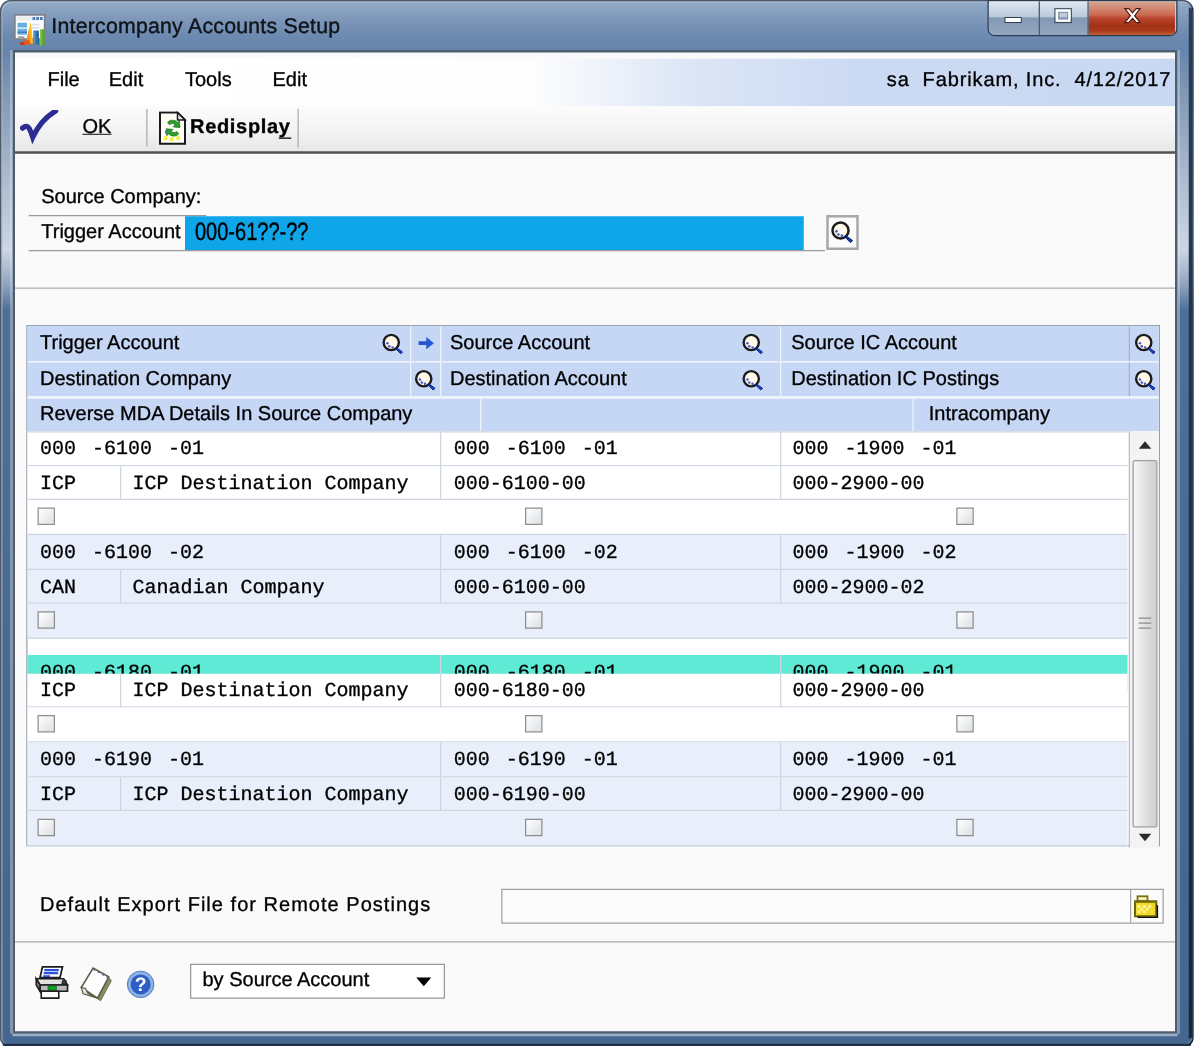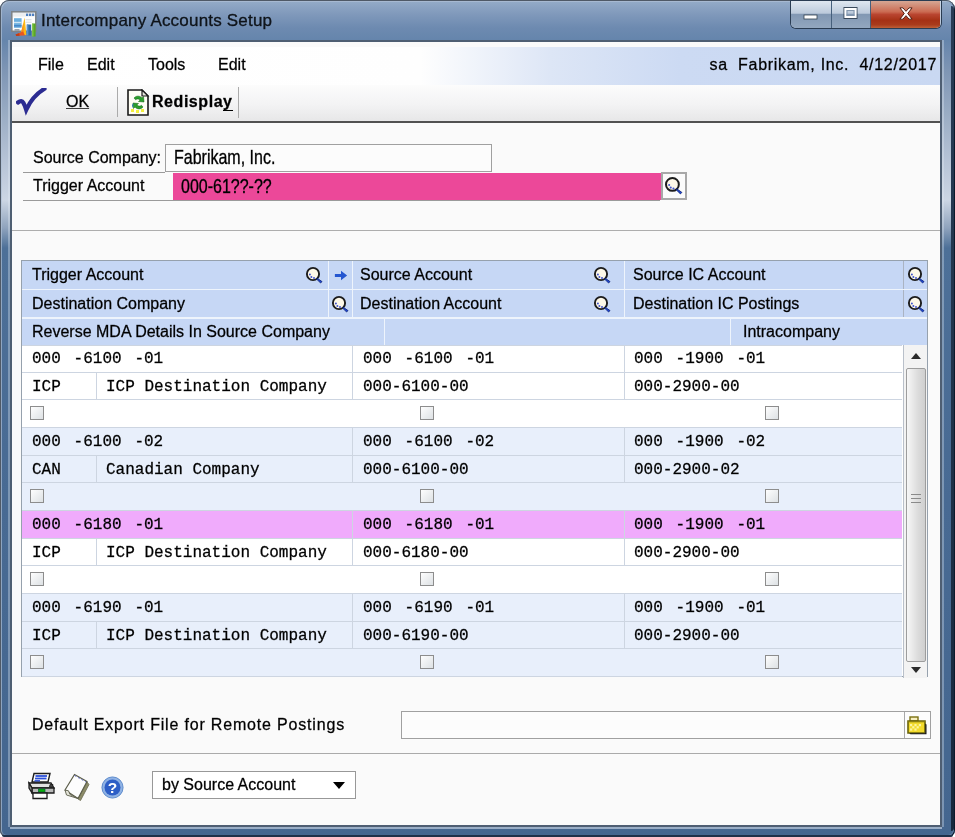--- a/index.html
+++ b/index.html
@@ -151,25 +151,22 @@
         <path d="M7 9 C9 6.5 13 6.5 15 9 L16.5 7.5 L17 13 L11.5 12.5 L13.2 11 C11.8 9.5 9.8 9.6 8.6 10.8 Z" fill="#2ca02c" stroke="#0b5c0b" stroke-width="0.5"></path>
         <path d="M16 18 C14 20.5 10 20.5 8 18 L6.5 19.5 L6 14 L11.5 14.5 L9.8 16 C11.2 17.5 13.2 17.4 14.4 16.2 Z" fill="#2ca02c" stroke="#0b5c0b" stroke-width="0.5"></path>
         <path d="M6.5 14 L6 19 C4.5 17 4.6 15.5 6.5 14 Z" fill="#2a7ca8"></path>
       </svg>
       <span class="txt">Redispla<u>y</u></span>
     </div>
   </div>
 
   <div class="label" style="left:21px;top:106px">Source Company:</div>
   <div class="hline" style="left:11px;top:130px;width:142px"></div>
-  <div class="fieldbox" style="left:153px;top:102px;width:327px;height:28px">
-      <span class="in">Fabrikam, Inc.</span>
-    </div>
   <div class="label" style="left:21px;top:134px">Trigger Account</div>
-  <div class="fieldbox" style="left:161px;top:131px;width:495px;height:27px;border:none;background:#ec4899">
+  <div class="fieldbox" style="left:136px;top:131px;width:495px;height:27px;border:none;background:#0ea5e9">
       <span class="in">000-61??-??</span>
     </div>
   <div class="hline" style="left:11px;top:158px;width:637px"></div>
   <div class="lookupbtn" style="left:649px;top:130px;width:26px;height:28px">
     <svg width="20" height="20" viewBox="0 0 19 19">
       <circle cx="8" cy="8" r="6.1" fill="#fdf8e8" stroke="#1c1c1c" stroke-width="1.9"></circle>
       <circle cx="4.9" cy="8.6" r="1" fill="#4356cc"></circle>
         <circle cx="6.4" cy="11" r="1" fill="#4356cc"></circle>
         <circle cx="9" cy="11.9" r="1" fill="#4356cc"></circle>
       <path d="M12.2 12.2 L17 15.6 L15.6 17 L11.6 13.1 Z" fill="#1f48d8" stroke="#0a1f70" stroke-width="0.8"></path>
@@ -290,21 +287,21 @@
       <div class="dvline" style="left:602px"></div>
       <div class="dtext" style="left:612px">000-2900-02</div>
       <div class="dline" style="bottom:0"></div>
     </div>
       <div class="drow" style="top:222px;height:28px;background:#e8effb">
       <div class="cb" style="left:8px;top:6px"></div>
       <div class="cb" style="left:398px;top:6px"></div>
       <div class="cb" style="left:743px;top:6px"></div>
       <div class="dline" style="bottom:0"></div>
     </div>
-      <div class="drow" style="top:250px;height:28px;background:#f0abfc">
+      <div class="drow" style="top:263px;height:28px;background:#5eead4">
       <div class="dtext" style="left:10px">000&nbsp; -6180&nbsp; -01</div>
       <div class="dvline" style="left:330px"></div>
       <div class="dtext" style="left:341px">000&nbsp; -6180&nbsp; -01</div>
       <div class="dvline" style="left:602px"></div>
       <div class="dtext" style="left:612px">000&nbsp; -1900&nbsp; -01</div>
       <div class="dline" style="bottom:0"></div>
     </div>
       <div class="drow" style="top:278px;height:27px;background:#ffffff">
       <div class="dtext" style="left:10px">ICP</div>
       <div class="dvline" style="left:74px"></div>

